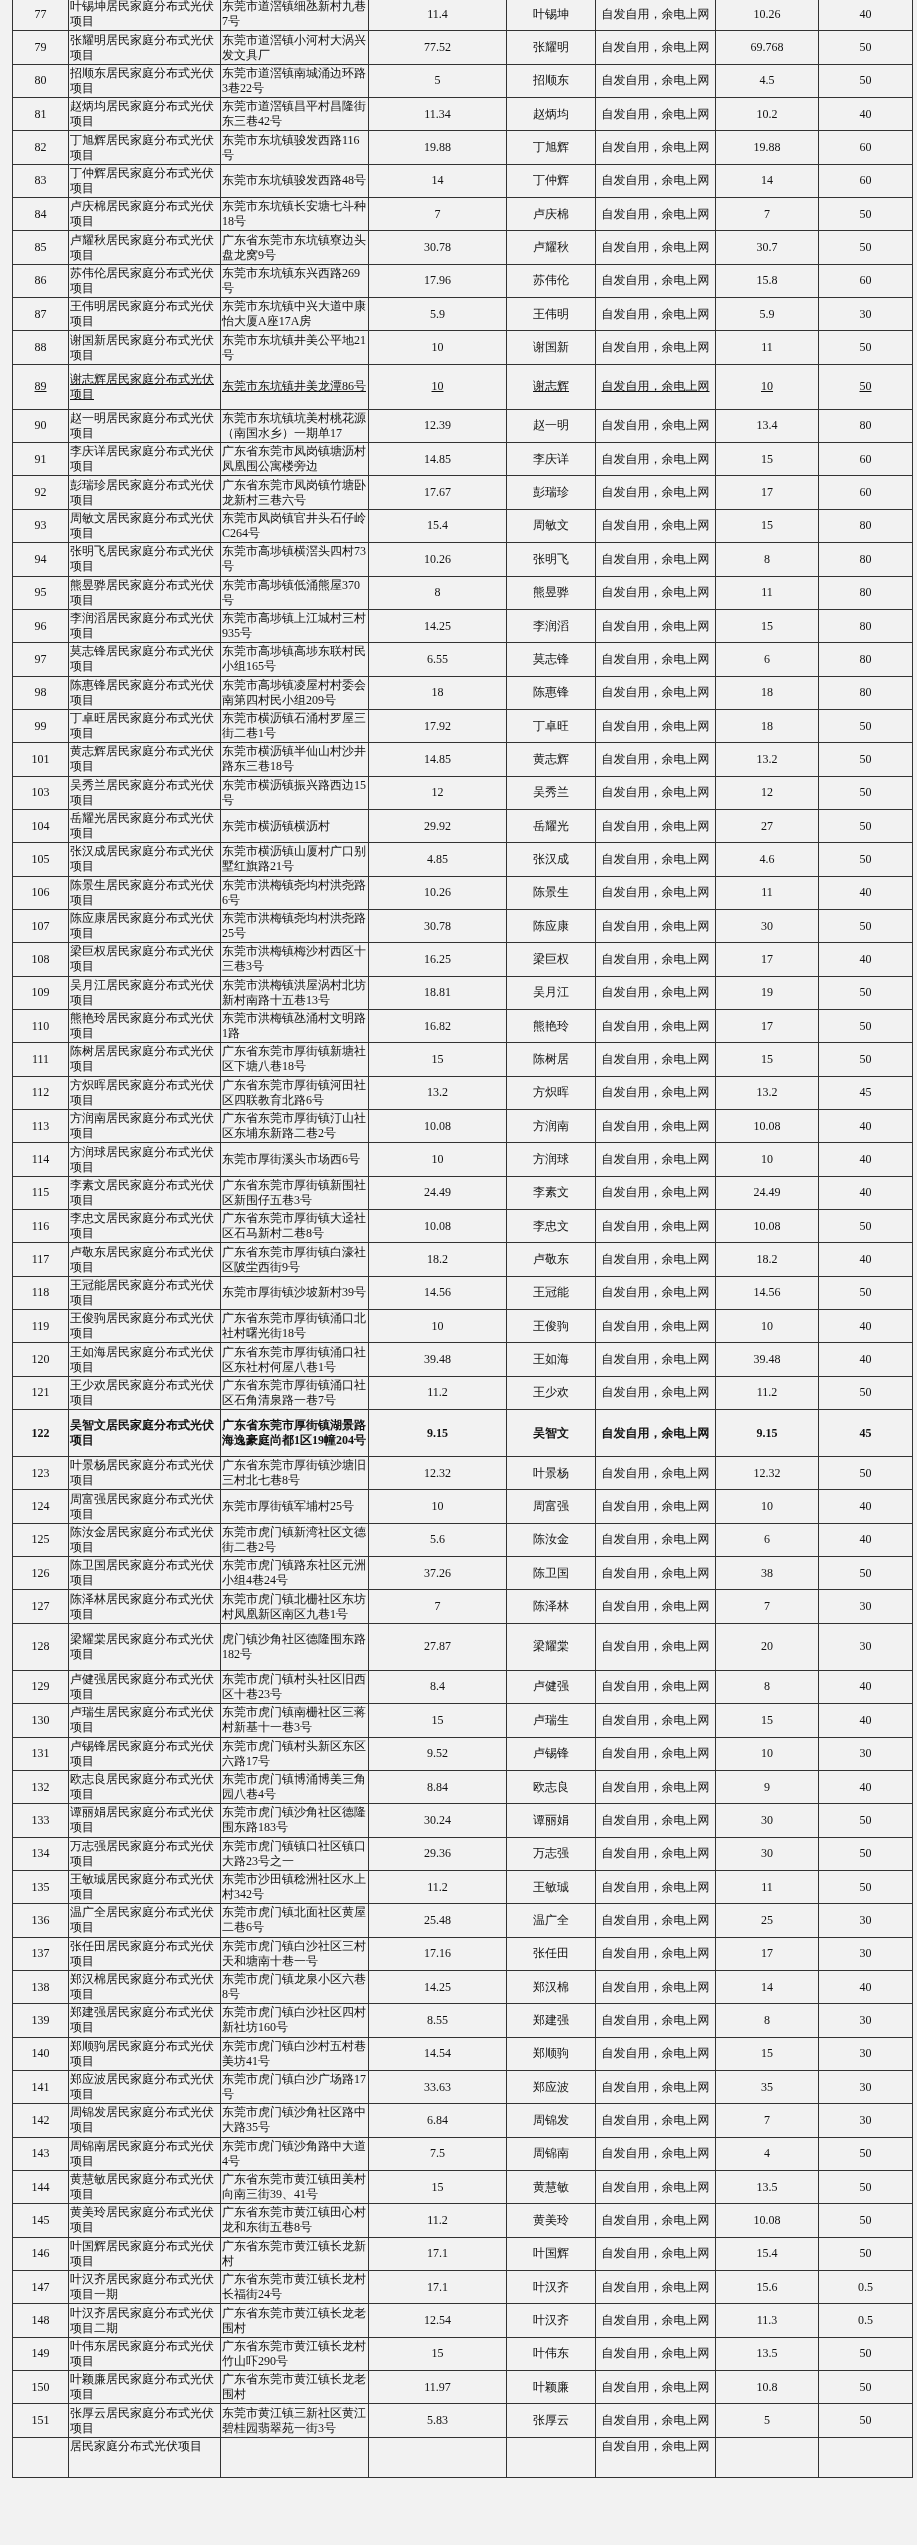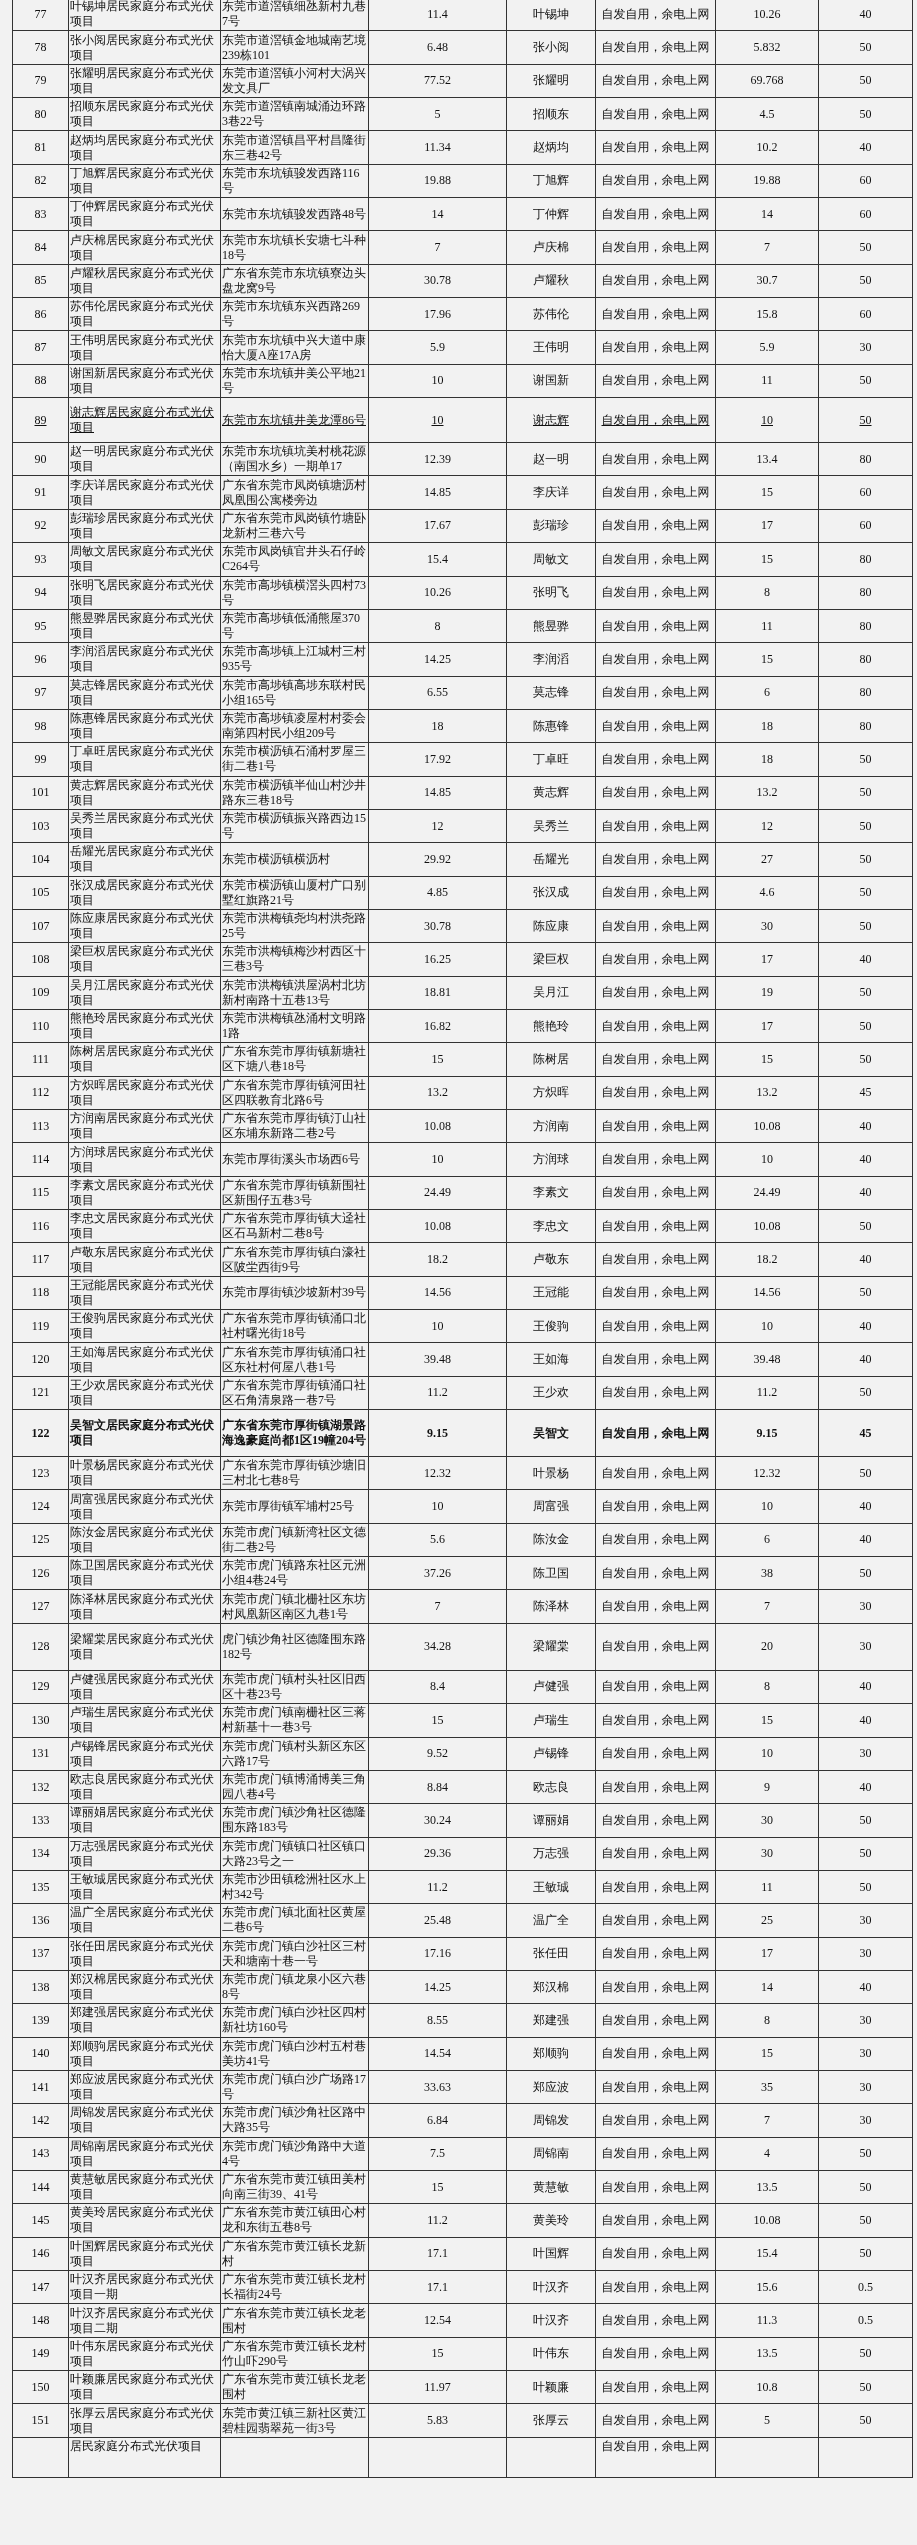--- a/index.html
+++ b/index.html
@@ -46,30 +46,20 @@
           <td class="cell-no">77</td>
           <td class="cell-left">叶锡坤居民家庭分布式光伏项目</td>
           <td class="cell-left">东莞市道滘镇细氹新村九巷7号</td>
           <td class="cell-num">11.4</td>
           <td class="cell-center">叶锡坤</td>
           <td class="cell-mode">自发自用，余电上网</td>
           <td class="cell-num">10.26</td>
           <td class="cell-num">40</td>
         </tr>
         <tr class="data-row">
-          <td class="cell-no">78</td>
-          <td class="cell-left">张小阅居民家庭分布式光伏项目</td>
-          <td class="cell-left">东莞市道滘镇金地城南艺境239栋101</td>
-          <td class="cell-num">6.48</td>
-          <td class="cell-center">张小阅</td>
-          <td class="cell-mode">自发自用，余电上网</td>
-          <td class="cell-num">5.832</td>
-          <td class="cell-num">50</td>
-        </tr>
-        <tr class="data-row">
           <td class="cell-no">79</td>
           <td class="cell-left">张耀明居民家庭分布式光伏项目</td>
           <td class="cell-left">东莞市道滘镇小河村大涡兴发文具厂</td>
           <td class="cell-num">77.52</td>
           <td class="cell-center">张耀明</td>
           <td class="cell-mode">自发自用，余电上网</td>
           <td class="cell-num">69.768</td>
           <td class="cell-num">50</td>
         </tr>
         <tr class="data-row">
@@ -304,20 +294,30 @@
         </tr>
         <tr class="data-row">
           <td class="cell-no">105</td>
           <td class="cell-left">张汉成居民家庭分布式光伏项目</td>
           <td class="cell-left">东莞市横沥镇山厦村广口别墅红旗路21号</td>
           <td class="cell-num">4.85</td>
           <td class="cell-center">张汉成</td>
           <td class="cell-mode">自发自用，余电上网</td>
           <td class="cell-num">4.6</td>
           <td class="cell-num">50</td>
+        </tr>
+        <tr class="data-row">
+          <td class="cell-no">106</td>
+          <td class="cell-left">陈景生居民家庭分布式光伏项目</td>
+          <td class="cell-left">东莞市洪梅镇尧均村洪尧路6号</td>
+          <td class="cell-num">10.26</td>
+          <td class="cell-center">陈景生</td>
+          <td class="cell-mode">自发自用，余电上网</td>
+          <td class="cell-num">11</td>
+          <td class="cell-num">40</td>
         </tr>
         <tr class="data-row">
           <td class="cell-no">107</td>
           <td class="cell-left">陈应康居民家庭分布式光伏项目</td>
           <td class="cell-left">东莞市洪梅镇尧均村洪尧路25号</td>
           <td class="cell-num">30.78</td>
           <td class="cell-center">陈应康</td>
           <td class="cell-mode">自发自用，余电上网</td>
           <td class="cell-num">30</td>
           <td class="cell-num">50</td>
@@ -519,21 +519,21 @@
           <td class="cell-num">7</td>
           <td class="cell-center">陈泽林</td>
           <td class="cell-mode">自发自用，余电上网</td>
           <td class="cell-num">7</td>
           <td class="cell-num">30</td>
         </tr>
         <tr class="data-row" style="height: 47px; margin-top: 40px;">
           <td class="cell-no">128</td>
           <td class="cell-left">梁耀棠居民家庭分布式光伏项目</td>
           <td class="cell-left">虎门镇沙角社区德隆围东路182号</td>
-          <td class="cell-num">34.28</td>
+          <td class="cell-num">27.87</td>
           <td class="cell-center">梁耀棠</td>
           <td class="cell-mode">自发自用，余电上网</td>
           <td class="cell-num">20</td>
           <td class="cell-num">30</td>
         </tr>
         <tr class="data-row">
           <td class="cell-no">129</td>
           <td class="cell-left">卢健强居民家庭分布式光伏项目</td>
           <td class="cell-left">东莞市虎门镇村头社区旧西区十巷23号</td>
           <td class="cell-num">8.4</td>

